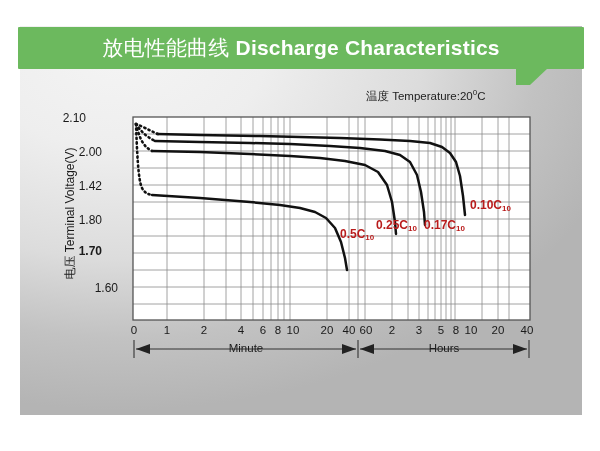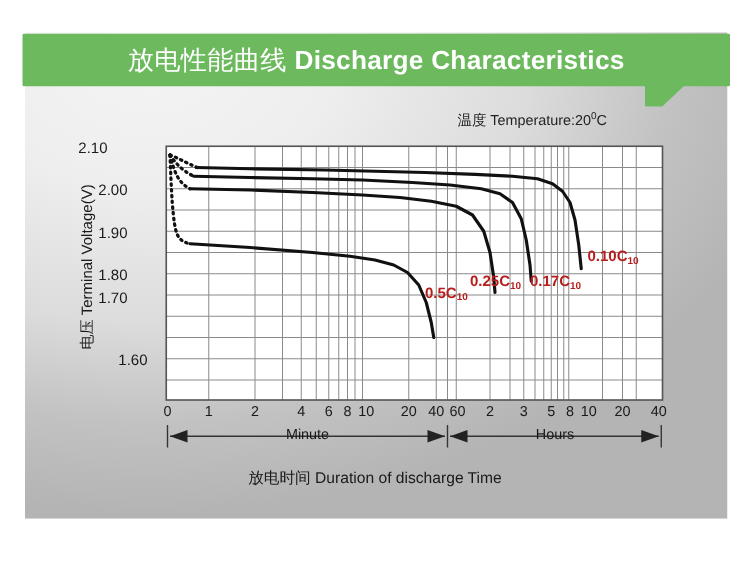--- a/index.html
+++ b/index.html
@@ -196,23 +196,23 @@
   <div id="banner">
     <div id="banner-title"><span class="cn">放电性能曲线</span> <span>Discharge Characteristics</span></div>
   </div>
 
   <div id="temp-note"><span>温度  Temperature:20</span><sup>0</sup><span>C</span></div>
 
   <div id="y-axis-title">电压 Terminal Voltage(V)</div>
 
   <div class="ytick" style="left:46px; top:111px;">2.10</div>
   <div class="ytick" style="left:62px; top:145px;">2.00</div>
-  <div class="ytick" style="left:62px; top:179px;">1.90</div>
+  <div class="ytick" style="left:62px; top:179px;">1.42</div>
   <div class="ytick" style="left:62px; top:213px;">1.80</div>
-  <div class="ytick" style="left:62px; top:231px;">1.70</div>
+  <div class="ytick" style="left:62px; top:244px;font-weight:bold;">1.70</div>
   <div class="ytick" style="left:78px; top:281px;">1.60</div>
 
   <svg id="plot-svg" width="600" height="400">
 
     <rect x="133" y="117" width="397" height="203" fill="#ffffff" stroke="none"></rect>
 
     <g stroke="#8a8a8a" stroke-width="0.8">
       <line x1="133" y1="134" x2="530" y2="134"></line>
       <line x1="133" y1="151" x2="530" y2="151"></line>
       <line x1="133" y1="168" x2="530" y2="168"></line>
@@ -324,15 +324,14 @@
   <div class="xtick" style="left:527px; top:324px;">40</div>
 
   <div class="curve-label" style="left:340px; top:227px;text-align:center;"><span>0.5C</span><sub>10</sub></div>
 
   <div class="curve-label" style="left:376px; top:218px;"><span>0.25C</span><sub>10</sub></div>
 
   <div class="curve-label" style="left:424px; top:218px;"><span>0.17C</span><sub>10</sub></div>
 
   <div class="curve-label" style="left:470px; top:198px;"><span>0.10C</span><sub>10</sub></div>
 
-  <div id="x-axis-caption">放电时间  Duration of discharge Time</div>
 
 </div>
 
 </body></html>

